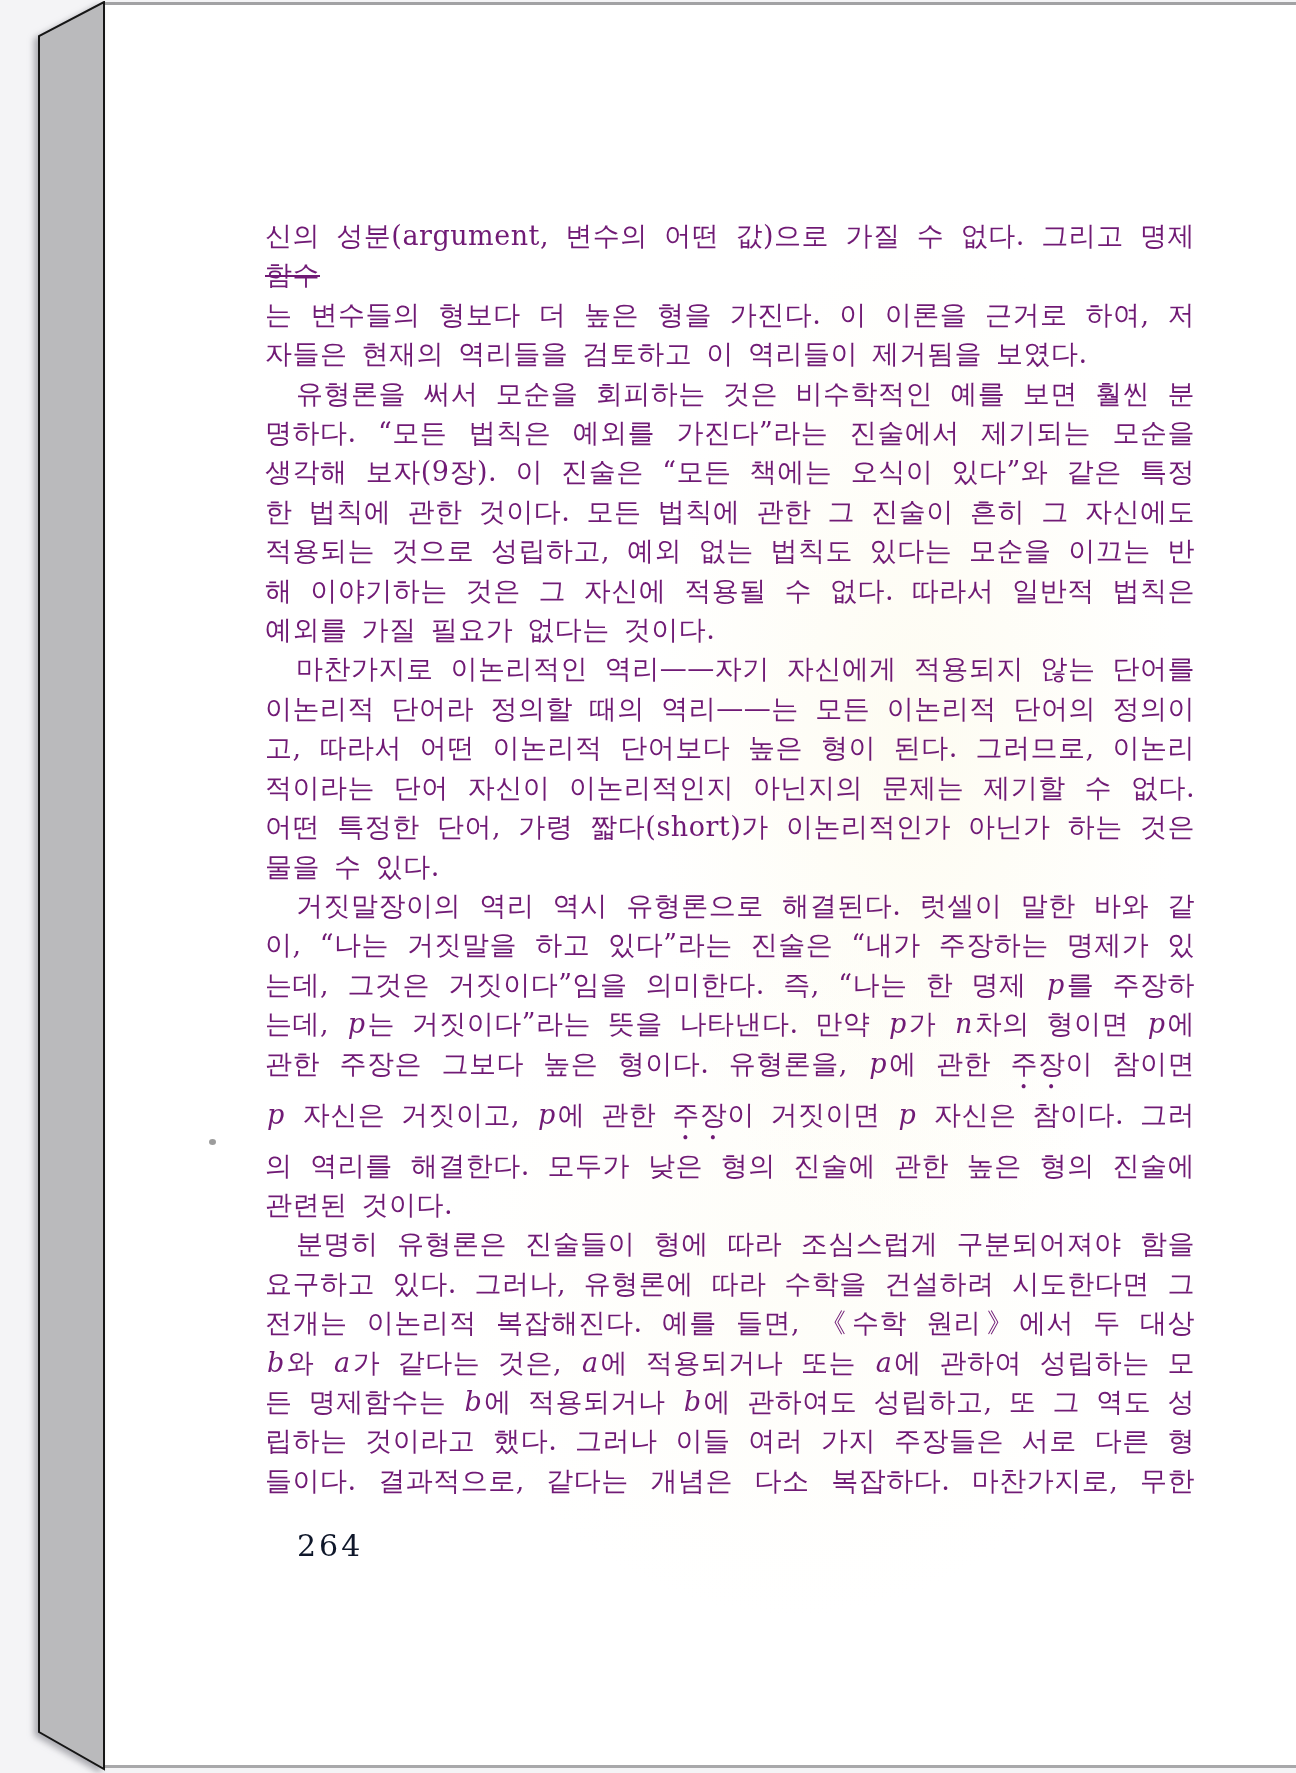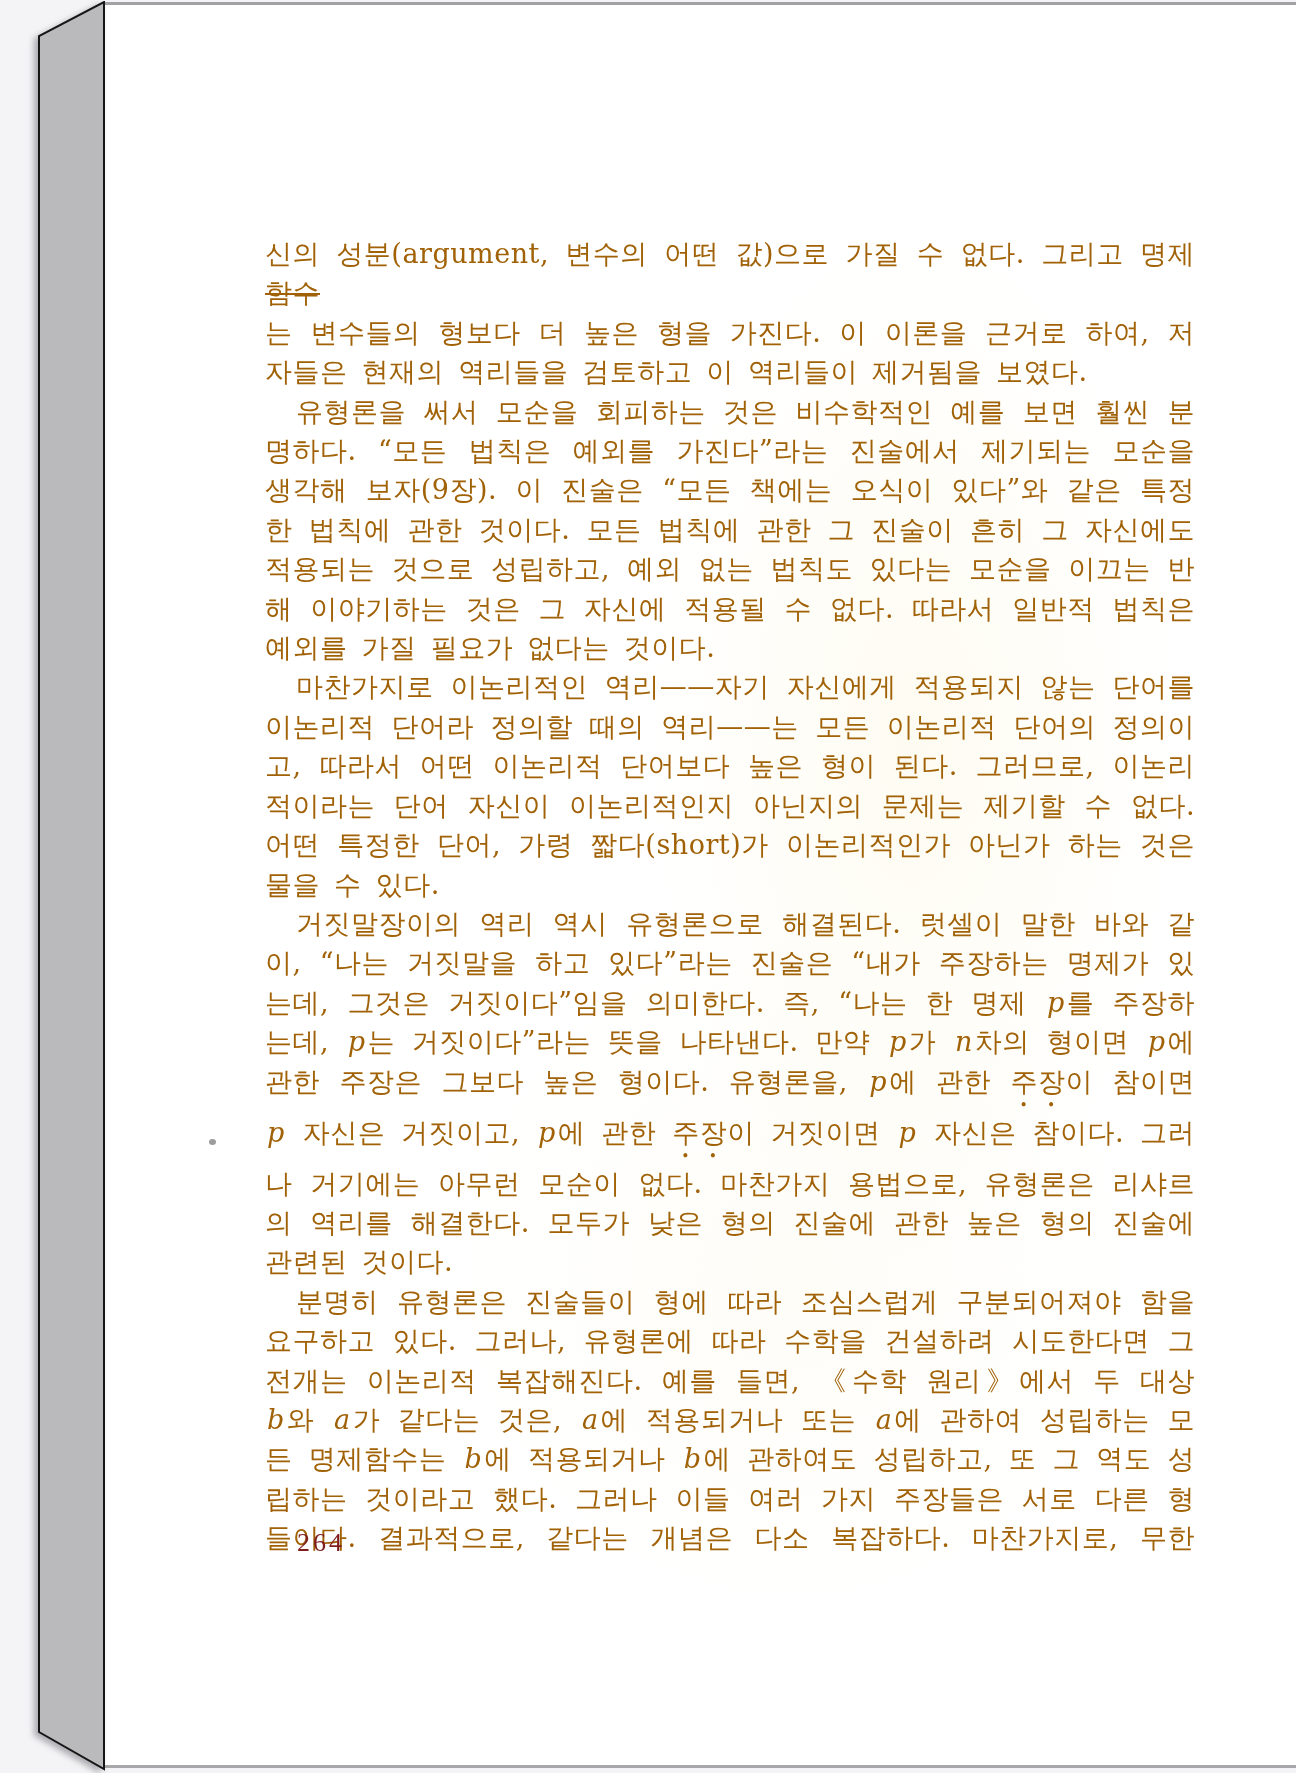--- a/index.html
+++ b/index.html
@@ -22,24 +22,24 @@
     border-top:3px solid #a2a2a4;
     border-bottom:3px solid #a8a8aa;
   }
   
   .spine{
     position:absolute;left:38px;top:1px;width:67px;height:1770px;
     filter:drop-shadow(-4px 3px 3px rgba(110,110,118,.55));
   }
   
   .text{
-    position:absolute;left:265px;top:234px;width:930px;
+    position:absolute;left:265px;top:216px;width:930px;
     font-size:27px;
     line-height:39.4px;
-    color:#a16207;
+    color:#701a75;
     letter-spacing:0.5px;
     word-spacing:5px;
   }
   .line{
     text-align:justify;
     text-align-last:justify;
     -moz-text-align-last:justify;
   }
   .line.short{
     text-align-last:left;
@@ -53,21 +53,21 @@
   }
   .emdot{
     -webkit-text-emphasis:filled dot;
     text-emphasis:filled dot;
     -webkit-text-emphasis-position:under left;
     text-emphasis-position:under left;
   }
   .strike{ text-decoration:line-through; text-decoration-thickness:2px; }
   .page-number{
     position:absolute;left:297px;top:1528px;
-    font-size:26px;letter-spacing:3px;color:#7f1d1d;font-family:Liberation Serif, serif;
+    font-size:30px;letter-spacing:3px;color:#0f172a;
   }
   .speck{
     position:absolute;left:209px;top:1139px;width:7px;height:6px;
     background:#4a4a4a;border-radius:50%;opacity:.55;
   }
 </style>
 </head>
 <body>
 
 <div class="page"></div>
@@ -92,21 +92,20 @@
     <div class="line"><span>고, 따라서 어떤 이논리적 단어보다 높은 형이 된다.  그러므로, 이논리</span></div>
     <div class="line"><span>적이라는 단어 자신이 이논리적인지 아닌지의 문제는 제기할 수 없다.</span></div>
     <div class="line"><span>어떤 특정한 단어, 가령 짧다(short)가 이논리적인가 아닌가 하는 것은</span></div>
     <div class="line short"><span>물을 수 있다.</span></div>
     <div class="line indent"><span>거짓말장이의 역리 역시 유형론으로 해결된다.  럿셀이 말한 바와 같</span></div>
     <div class="line"><span>이, “나는 거짓말을 하고 있다”라는 진술은 “내가 주장하는 명제가 있</span></div>
     <div class="line"><span>는데, 그것은 거짓이다”임을 의미한다.  즉, “나는 한 명제 </span><span class="var">p</span><span>를 주장하</span></div>
     <div class="line"><span>는데, </span><span class="var">p</span><span>는 거짓이다”라는 뜻을 나타낸다.  만약 </span><span class="var">p</span><span>가 </span><span class="var">n</span><span>차의 형이면 </span><span class="var">p</span><span>에</span></div>
     <div class="line"><span>관한 주장은 그보다 높은 형이다.  유형론을, </span><span class="var">p</span><span>에 관한 </span><span class="emdot">주장</span><span>이 참이면</span></div>
     <div class="line"><span class="var">p</span><span> 자신은 거짓이고, </span><span class="var">p</span><span>에 관한 </span><span class="emdot">주장</span><span>이 거짓이면 </span><span class="var">p</span><span> 자신은 참이다.  그러</span></div>
-    <div class="line"><span>나 거기에는 아무런 모순이 없다.  마찬가지 용법으로, 유형론은 리샤르</span></div>
     <div class="line"><span>의 역리를 해결한다.  모두가 낮은 형의 진술에 관한 높은 형의 진술에</span></div>
     <div class="line short"><span>관련된 것이다.</span></div>
     <div class="line indent"><span>분명히 유형론은 진술들이 형에 따라 조심스럽게 구분되어져야 함을</span></div>
     <div class="line"><span>요구하고 있다.  그러나, 유형론에 따라 수학을 건설하려 시도한다면 그</span></div>
     <div class="line"><span>전개는 이논리적 복잡해진다.  예를 들면, 《수학 원리》에서 두 대상</span></div>
     <div class="line"><span class="var">b</span><span>와 </span><span class="var">a</span><span>가 같다는 것은,  </span><span class="var">a</span><span>에 적용되거나 또는 </span><span class="var">a</span><span>에 관하여 성립하는 모</span></div>
     <div class="line"><span>든 명제함수는 </span><span class="var">b</span><span>에 적용되거나 </span><span class="var">b</span><span>에 관하여도 성립하고, 또 그 역도 성</span></div>
     <div class="line"><span>립하는 것이라고 했다.  그러나 이들 여러 가지 주장들은 서로 다른 형</span></div>
     <div class="line"><span>들이다.  결과적으로, 같다는 개념은 다소 복잡하다.  마찬가지로, 무한</span></div>
   </div>

